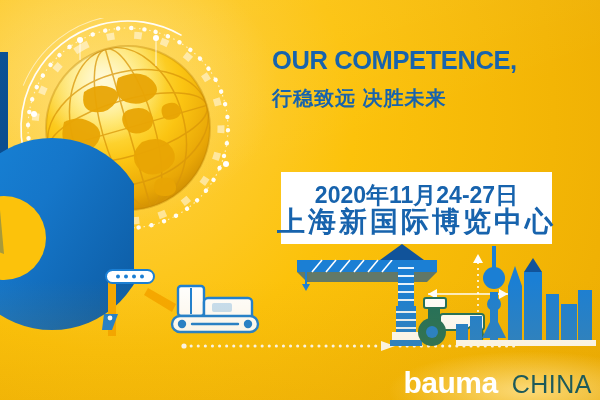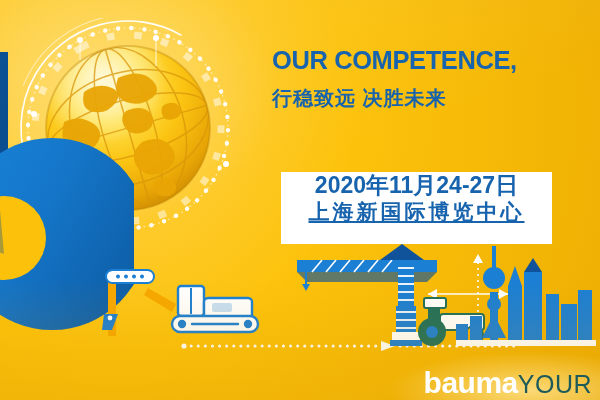--- a/index.html
+++ b/index.html
@@ -84,58 +84,57 @@
   .datebox {
     position: absolute;
     left: 281px;
     top: 172px;
     width: 271px;
     height: 72px;
     background: #ffffff;
     display: flex;
     flex-direction: column;
     align-items: center;
-    justify-content: flex-start;
+    justify-content: center;
     box-sizing: border-box;
   }
   .date-line1 {
     color: #1763ad;
     font-weight: bold;
     font-size: 23px;
     line-height: 27px;
     letter-spacing: 0px;
     white-space: nowrap;
   }
   .date-line2 {
     color: #1763ad;
     font-weight: bold;
-    font-size: 21px;
+    font-size: 28px;
     line-height: 26px;
     letter-spacing: 3px;
     white-space: nowrap;
-    text-decoration: underline;
   }
 
   
   .scene {
     position: absolute;
     left: 0;
     bottom: 38px;
     width: 600px;
     height: 120px;
   }
 
   
   .logo {
     position: absolute;
     right: 8px;
     bottom: 2px;
     display: flex;
     align-items: baseline;
-    gap: 0;
+    gap: 14px;
   }
   .logo-bauma {
     color: #ffffff;
     font-size: 30px;
     font-weight: bold;
     letter-spacing: -0.5px;
     line-height: 1;
   }
   .logo-china {
     color: #1d5a5a;
@@ -368,16 +367,16 @@
         <rect x="456" y="98" width="140" height="6" fill="#ffffff"></rect>
       </g>
     </svg>
   </div>
 
   <div class="bg-bottomshade"></div>
   <div class="logo-glow"></div>
 
   <div class="logo">
     <span class="logo-bauma">bauma</span>
-    <span class="logo-china">YOUR</span>
+    <span class="logo-china">CHINA</span>
   </div>
 
 </div>
 
 </body></html>

